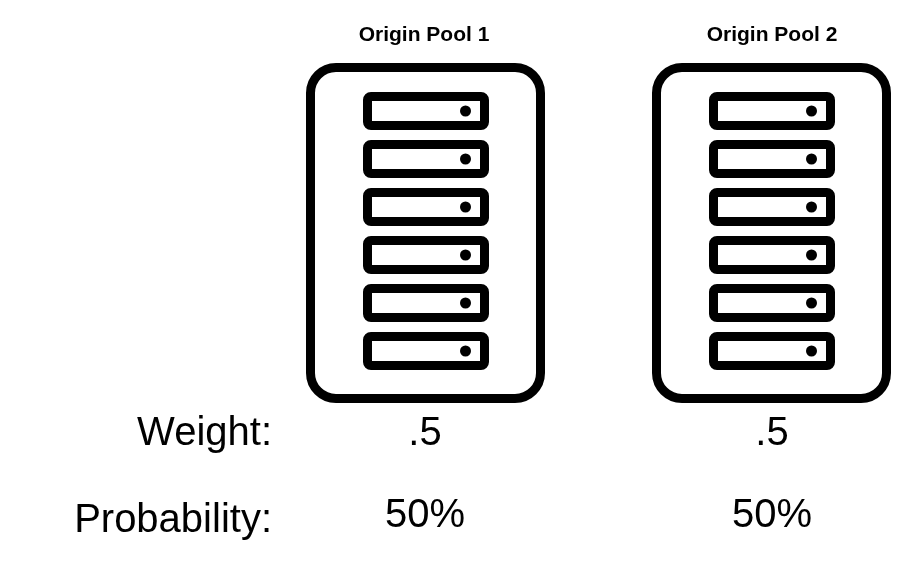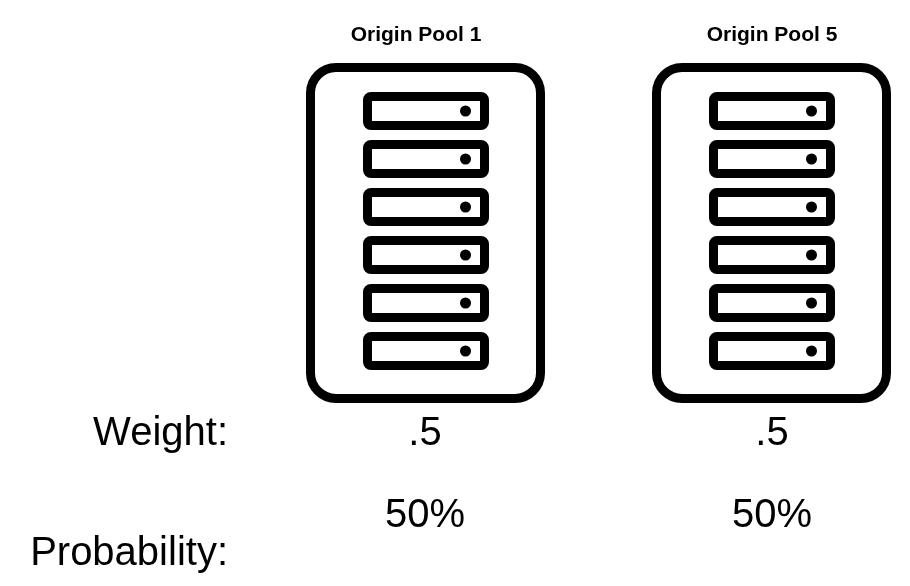--- a/index.html
+++ b/index.html
@@ -27,21 +27,21 @@
     top: 21px;
     width: 240px;
     text-align: center;
     font-size: 21px;
     font-weight: bold;
     line-height: 26px;
     letter-spacing: 0px;
     color: #000000;
     white-space: nowrap;
   }
-  #pool-title-0 { left: 296px; }
+  #pool-title-0 { left: 304px; }
   #pool-title-1 { left: 652px; }
 
   
   .pool-box {
     position: absolute;
     top: 63px;
     width: 239px;
     height: 340px;
     box-sizing: border-box;
     border: 9px solid #000000;
@@ -88,23 +88,24 @@
   .row-label {
     position: absolute;
     left: 0px;
     width: 228px;
     text-align: right;
     font-size: 40px;
     font-weight: normal;
     line-height: 46px;
     color: #000000;
     white-space: nowrap;
+    padding-left: 44px;
   }
   #label-weight      { top: 408px; }
-  #label-probability { top: 528px; }
+  #label-probability { top: 495px; }
 
   .row-value {
     position: absolute;
     width: 240px;
     text-align: center;
     font-size: 40px;
     font-weight: normal;
     line-height: 46px;
     color: #000000;
     white-space: nowrap;
@@ -137,21 +138,21 @@
       </div>
       <div class="server-unit">
         <span class="server-dot"></span>
       </div>
       <div class="server-unit">
         <span class="server-dot"></span>
       </div>
     </div>
   </div>
 
-  <div class="pool-title" id="pool-title-1">Origin Pool 5</div>
+  <div class="pool-title" id="pool-title-1">Origin Pool 2</div>
 
   <div class="pool-box" id="pool-box-1">
     <div class="server-stack">
       <div class="server-unit">
         <span class="server-dot"></span>
       </div>
       <div class="server-unit">
         <span class="server-dot"></span>
       </div>
       <div class="server-unit">

